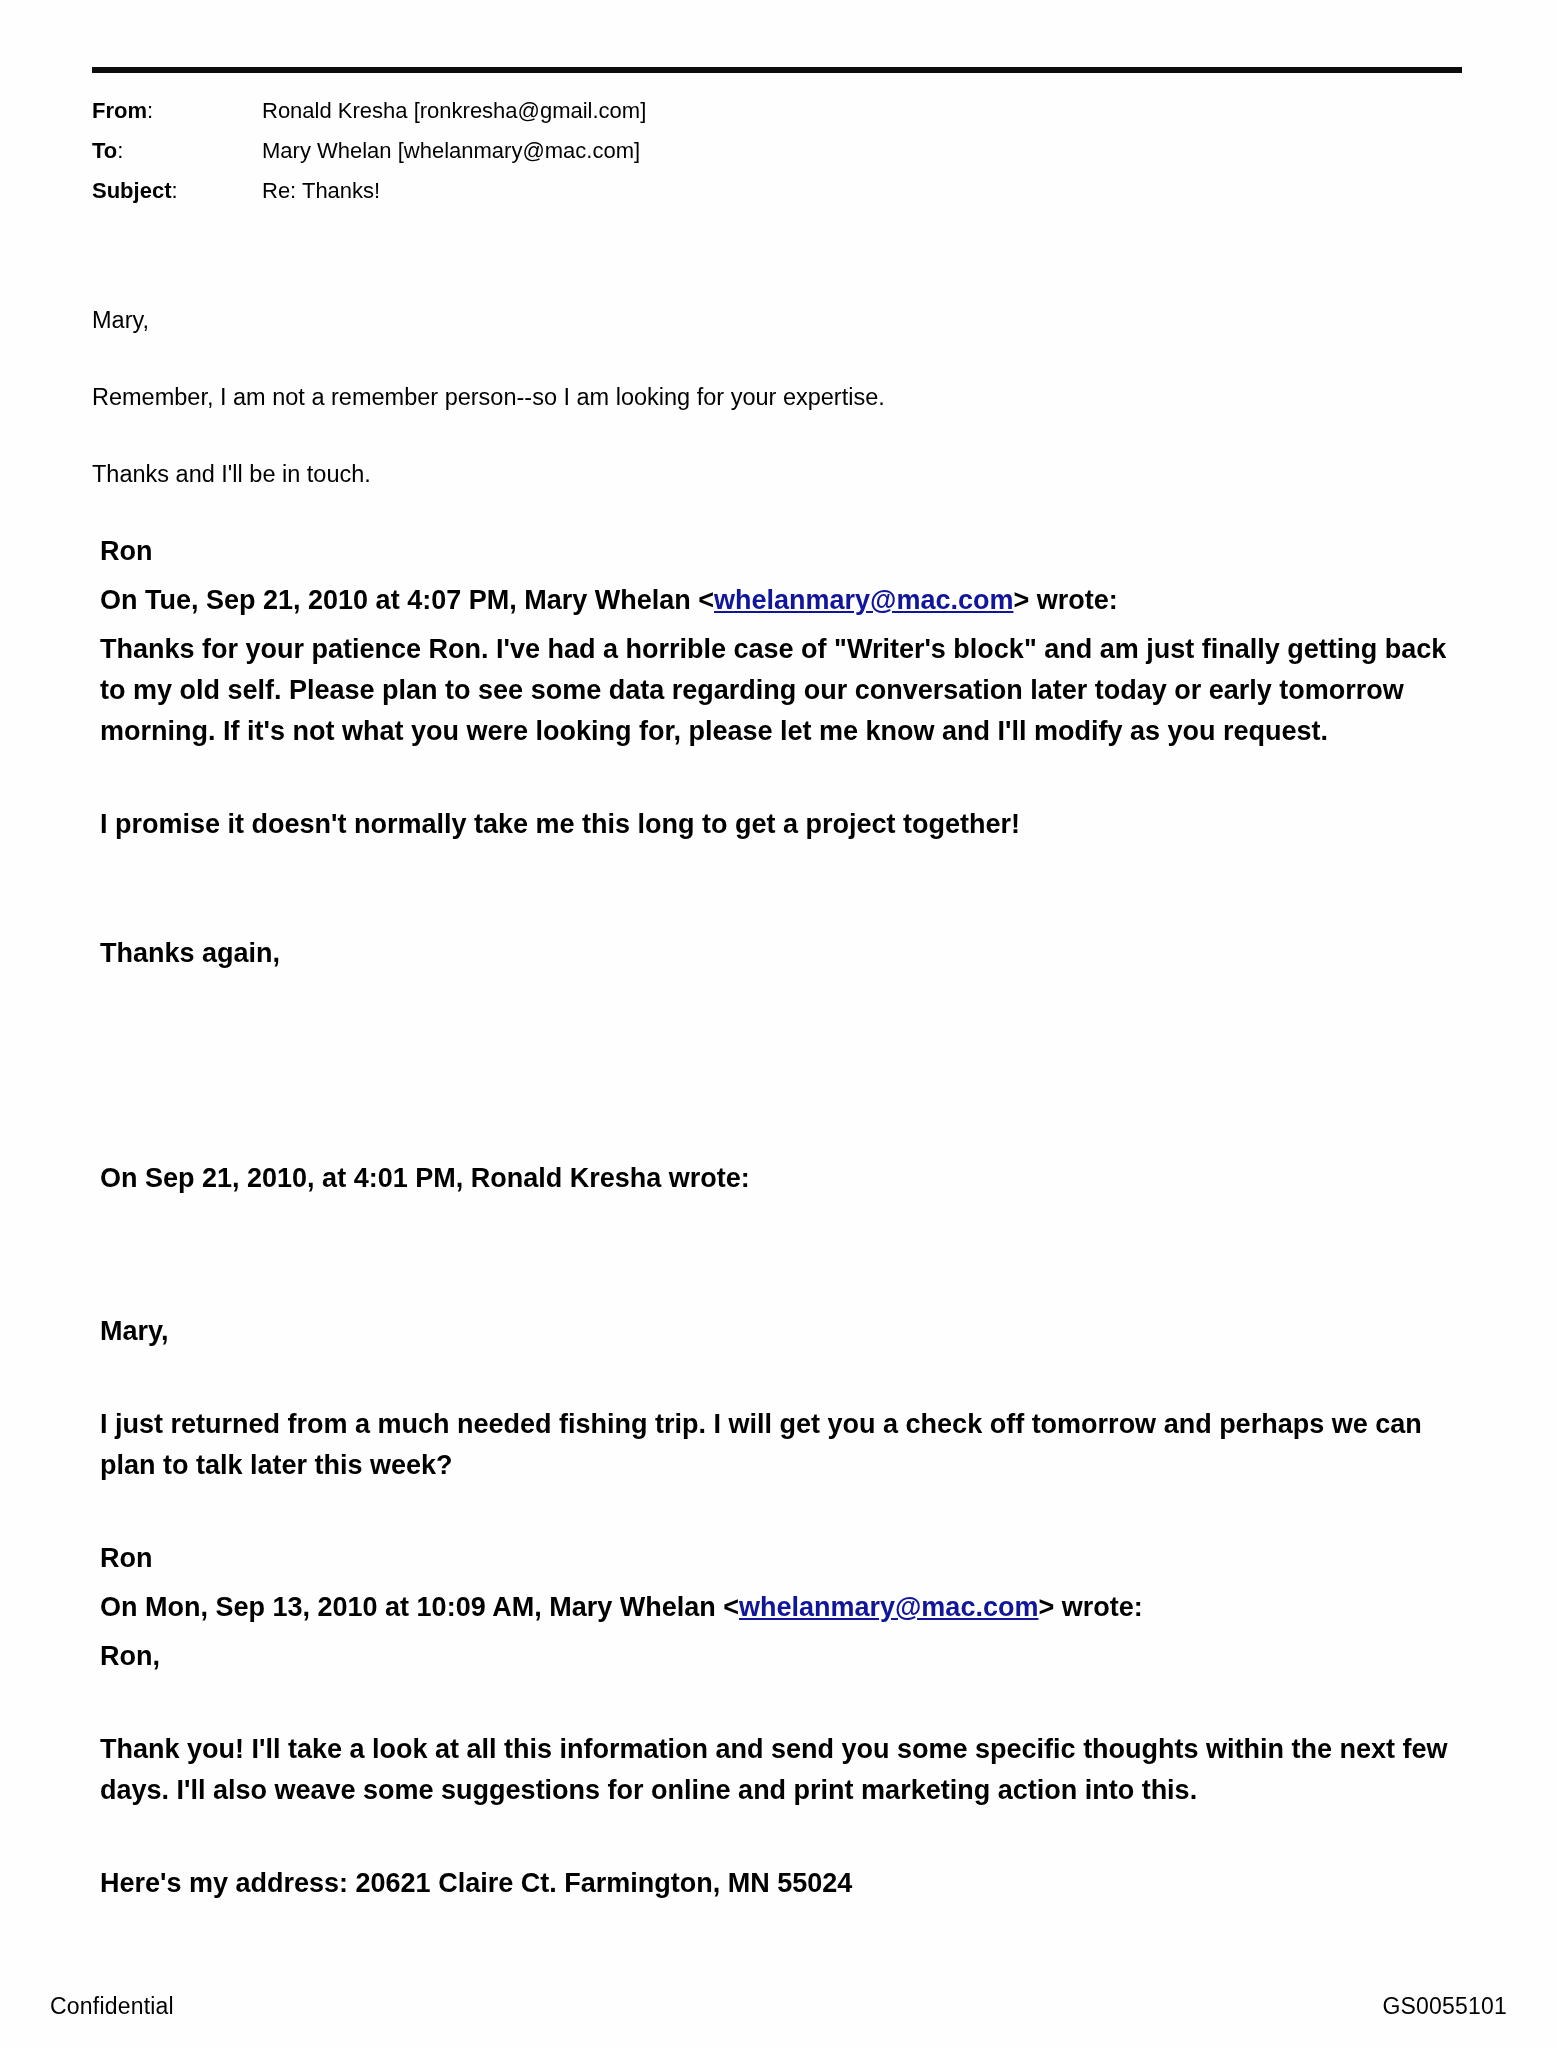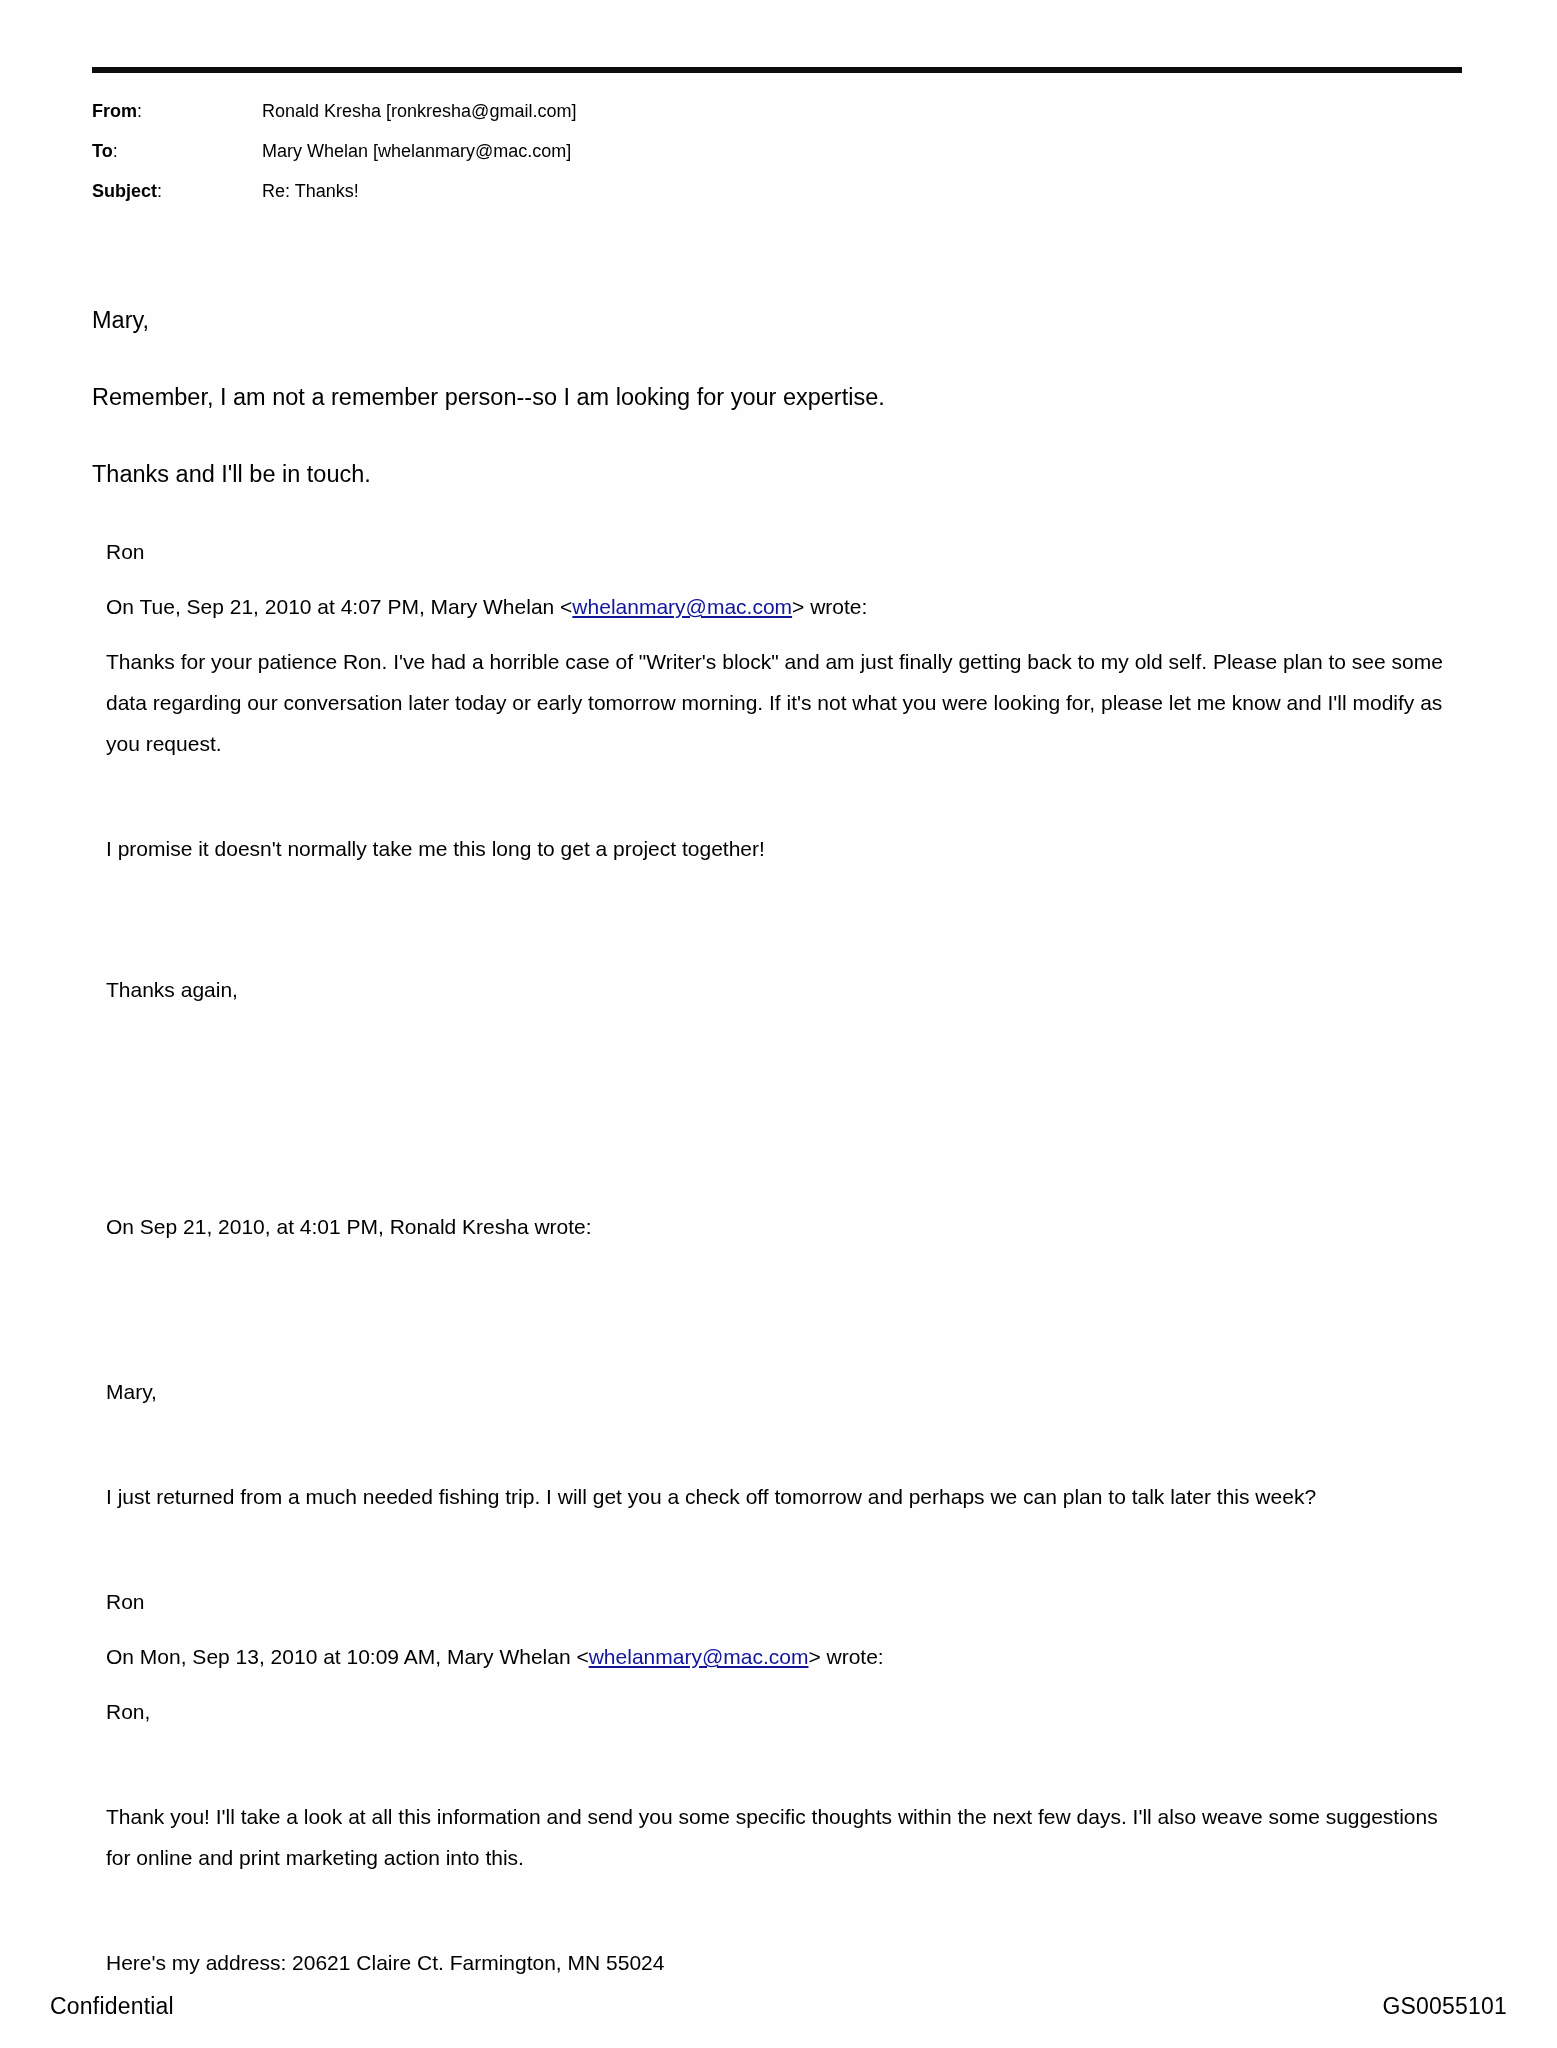--- a/index.html
+++ b/index.html
@@ -34,21 +34,21 @@
 
   .header-table {
     position: absolute;
     left: 92px;
     top: 98px;
     width: 1370px;
     border-collapse: collapse;
   }
   .header-table td {
     padding: 0 0 14px 0;
-    font-size: 18px;
+    font-size: 22px;
     line-height: 26px;
     vertical-align: top;
     white-space: nowrap;
   }
   .hdr-label {
     width: 170px;
     font-weight: bold;
   }
   .hdr-label .colon { font-weight: normal; }
   .hdr-value { font-weight: normal; }
@@ -60,23 +60,24 @@
     top: 300px;
     width: 1375px;
   }
   p.para {
     margin: 0 0 36px 0;
     font-size: 23.5px;
     line-height: 41px;
     color: #000;
   }
   p.tight {
-    margin: 14px;
-    font-size: 21px;
+    margin: 8px;
+    font-size: 27px;
     line-height: 41px;
+    font-weight: bold;
   }
   .spacer-36 { height: 36px; }
   .spacer-96 { height: 96px; }
 
   a.maillink {
     color: #10159b;
     text-decoration: underline;
   }
   .sig-grey {
     color: #8a8a8a;

